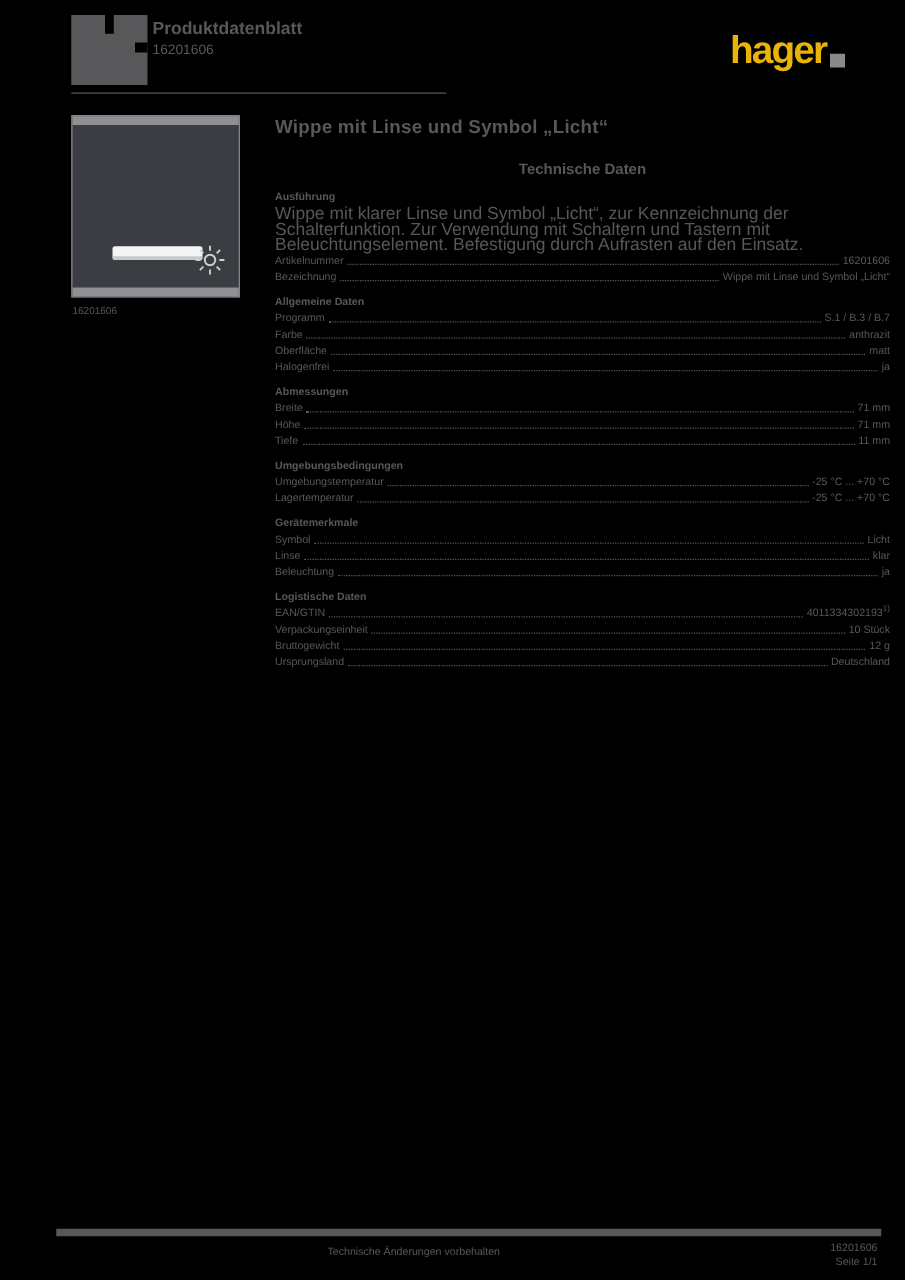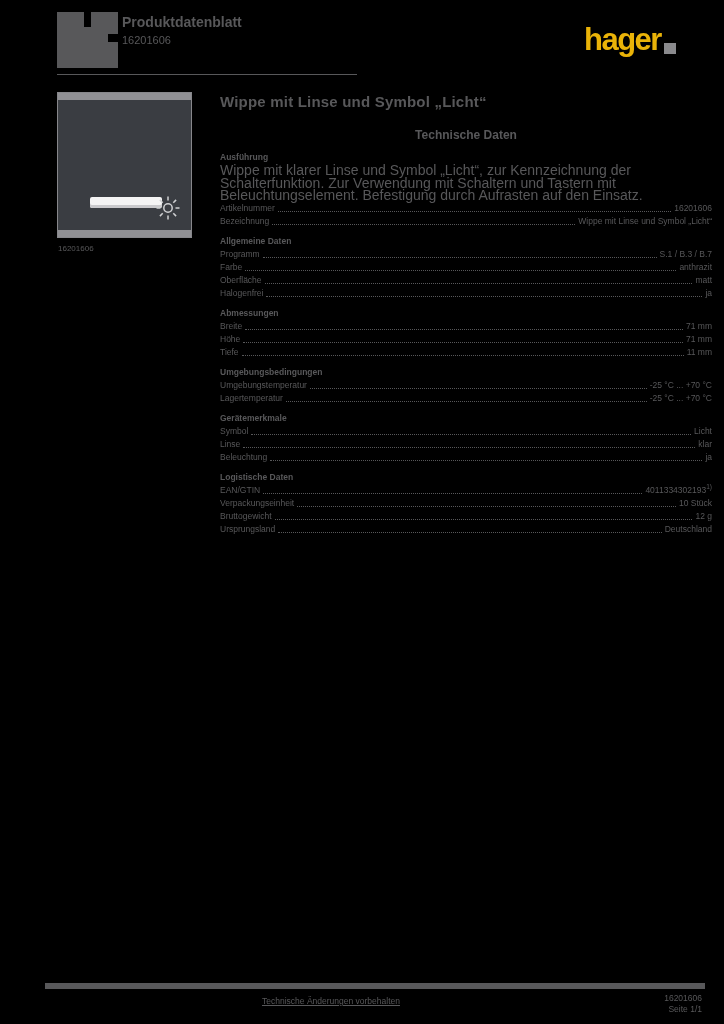--- a/index.html
+++ b/index.html
@@ -43,21 +43,21 @@
   .spec-row .dots{flex:1;border-bottom:1.5px dotted #58585a;margin:0 3px 3px 3px;min-width:12px;}
   .spec-row .val{white-space:nowrap;text-align:right;}
   .spec-row sup{font-size:6.5px;line-height:0;}
 
   
   .footer-bar{position:absolute;left:45px;top:983px;width:660px;height:6px;background:#58585a;}
   .footer-urlbox{position:absolute;left:57px;top:990px;width:112px;height:26px;background:#ffffff;
                  display:flex;align-items:center;box-sizing:border-box;padding-left:22px;margin-top:38px;}
   .footer-url{font-size:9px;color:#3c3c3b;}
   .footer-center{position:absolute;left:262px;top:996px;width:220px;font-size:8.5px;
-                 line-height:11px;color:#58585a;text-decoration:underline;}
+                 line-height:11px;color:#58585a;}
   .footer-right{position:absolute;left:600px;top:993px;width:102px;text-align:right;
                 font-size:8.5px;line-height:11px;color:#58585a;}
 </style>
 </head>
 <body>
 
 <div class="brand-mark">
   <div class="notch-top"></div>
   <div class="notch-right"></div>
 </div>

